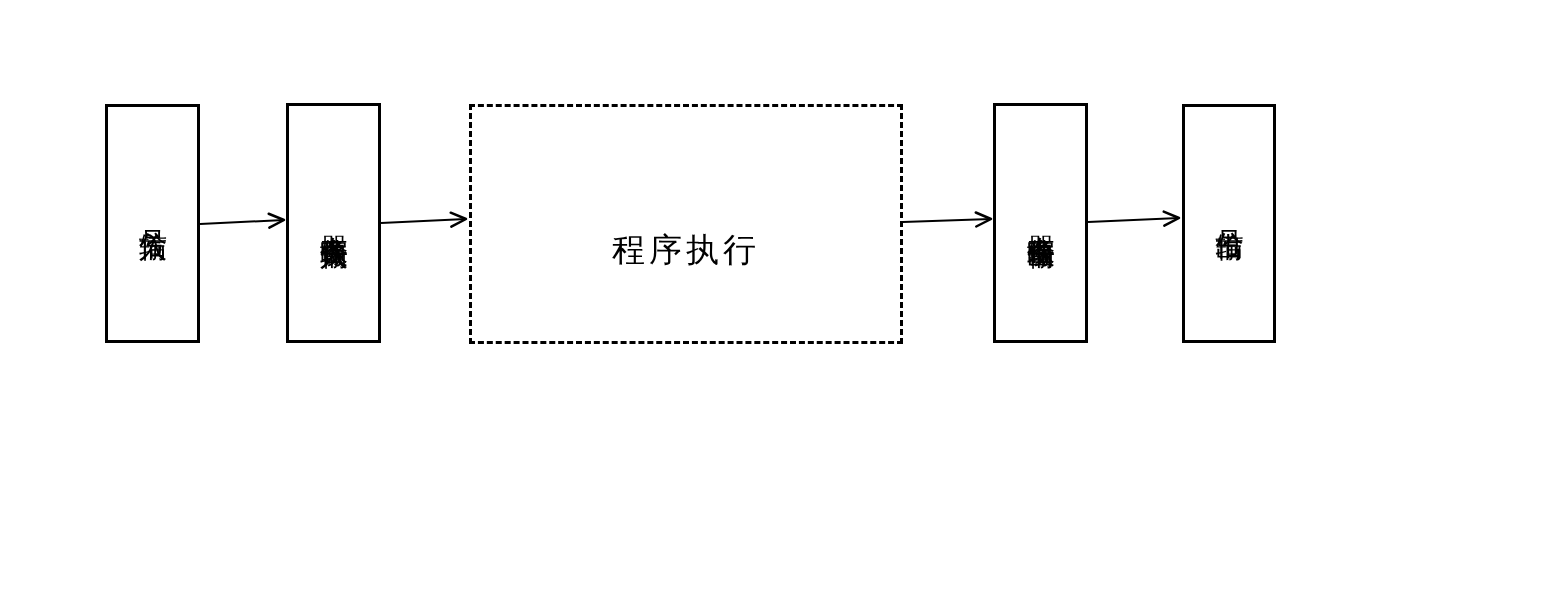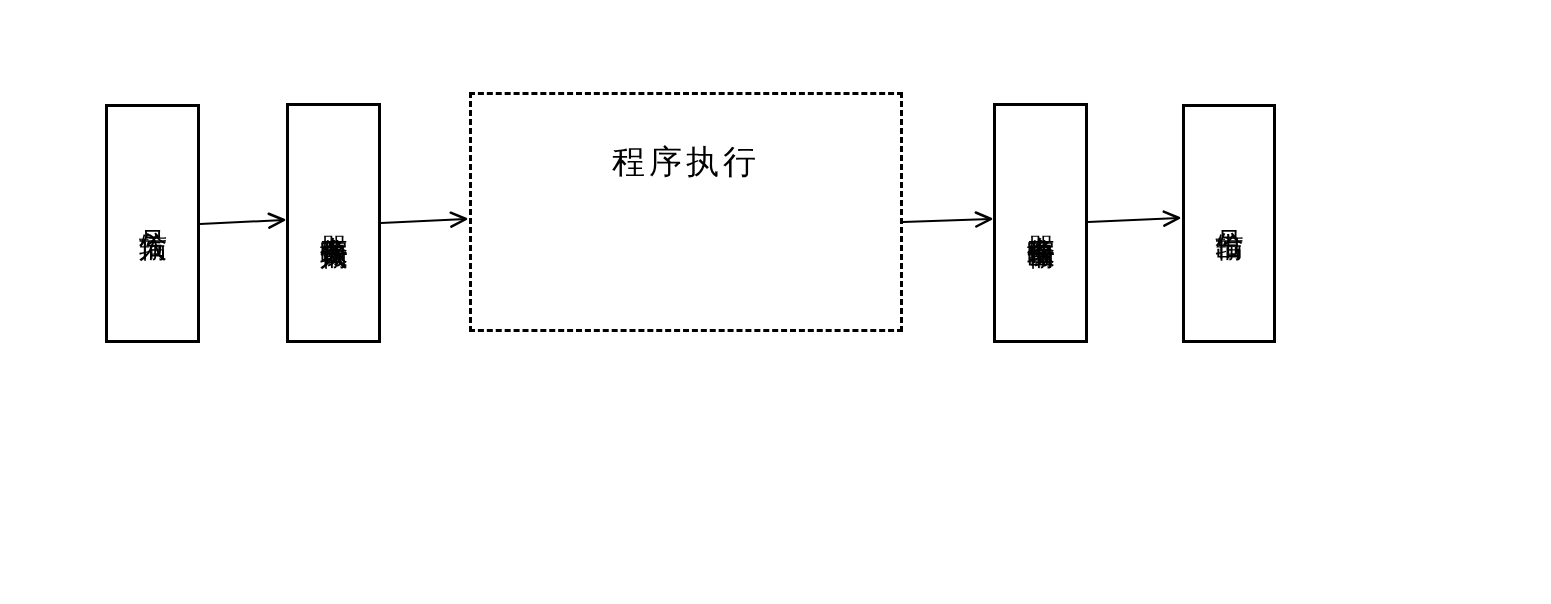--- a/index.html
+++ b/index.html
@@ -49,21 +49,21 @@
   .node.short-label { padding-bottom: 26px; }
   .node.long-label  { padding-bottom: 8px; }
   .htext {
     font-size: 33px;
     letter-spacing: 4px;
     line-height: 1;
     white-space: nowrap;
   }
   #node-input-signal          { left: 105px;  top: 104px; width: 95px;  height: 239px; }
   #node-input-image-register  { left: 286px;  top: 103px; width: 95px;  height: 240px; }
-  #node-program-execution     { left: 469px;  top: 92px; width: 434px; height: 240px; }
+  #node-program-execution     { left: 469px;  top: 104px; width: 434px; height: 240px; align-items: center; }
   #node-output-image-register { left: 993px;  top: 103px; width: 95px;  height: 240px; }
   #node-output-signal         { left: 1182px; top: 104px; width: 94px;  height: 239px; }
 </style>
 </head>
 <body>
 
 <div class="canvas">
 
   <svg class="connectors" viewBox="0 0 1551 604" xmlns="http://www.w3.org/2000/svg">
     <defs>

